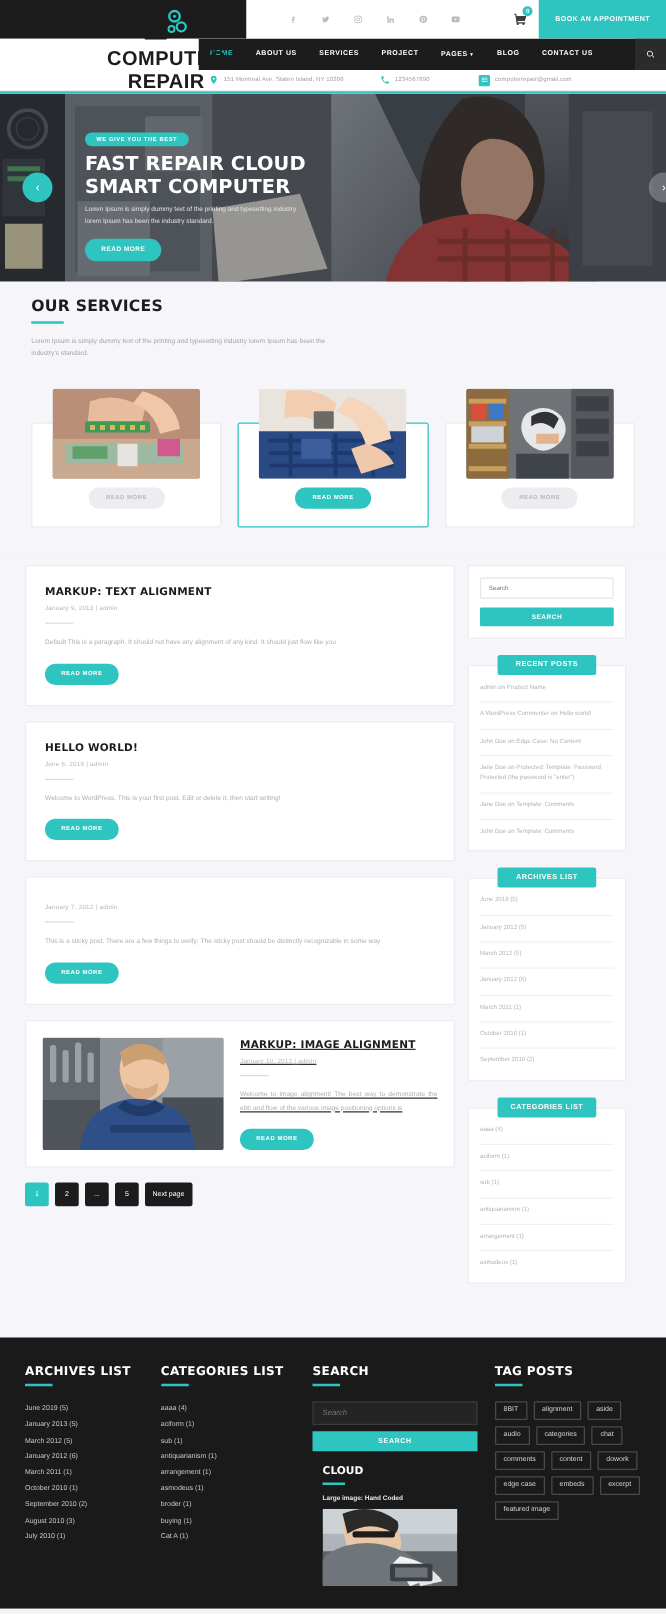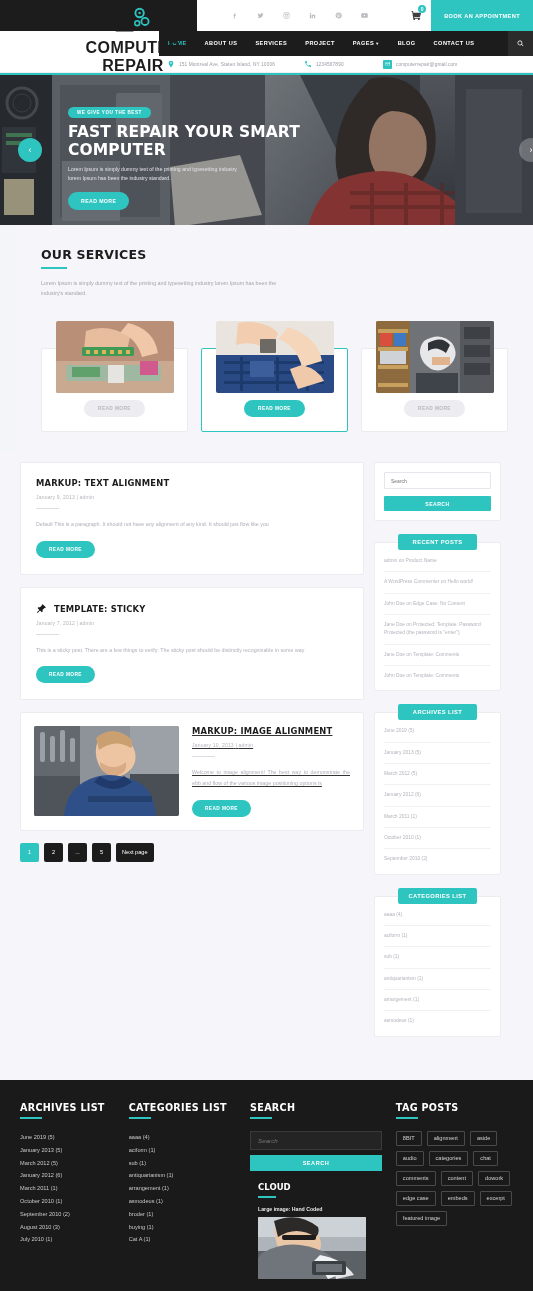--- a/index.html
+++ b/index.html
@@ -92,21 +92,21 @@
   .hero-arrow {
     position: absolute; top: 50%; transform: translateY(-50%);
     width: 24px; height: 24px; border-radius: 50%; background: #2ec4c0;
     color: #fff; display: flex; align-items: center; justify-content: center;
     font-size: 9px;
   }
   .hero-arrow.left { left: 18px; }
   .hero-arrow.right { right: -10px; background: rgba(255,255,255,.25); }
 
   
-  .services { background: #f6f6fa; padding: 22px 25px 20px; margin-left: 16px; }
+  .services { background: #f6f6fa; padding: 12px 25px 20px; }
   .sec-title {
     font-size: 12.5px; font-weight: bold; color: #1c1c1c; letter-spacing: .2px;
     font-family: "DejaVu Sans", sans-serif;
   }
   .sec-underline { width: 26px; height: 2px; background: #2ec4c0; margin-top: 5px; }
   .sec-desc { font-size: 5.3px; color: #a3a3ae; line-height: 1.9; margin-top: 9px; max-width: 250px; }
 
   .svc-row { display: flex; gap: 13px; margin-top: 22px; }
   .svc-card {
     flex: 1; background: #fff; border: 1px solid #ececed; border-radius: 2px;
@@ -131,21 +131,21 @@
 
   
   .main { display: flex; gap: 10px; padding: 10px 20px 30px; background: #f6f6fa; }
   .blog-col { width: 344px; }
   .side-col { width: 127px; }
 
   .post {
     background: #fff; border: 1px solid #ededf1; border-radius: 2px;
     padding: 15px 15px 16px; margin-bottom: 12px;
   }
-  .post-title-row { display: flex; align-items: flex-end; gap: 7px; }
+  .post-title-row { display: flex; align-items: center; gap: 7px; }
   .pin-icon { width: 11px; height: 11px; }
   .post-title {
     font-size: 8.4px; font-weight: bold; color: #1c1c1c; letter-spacing: .2px;
     font-family: "DejaVu Sans", sans-serif;
   }
   .post-meta { font-size: 5px; color: #b4b4bd; margin-top: 6px; letter-spacing: .2px; }
   .post-rule { width: 23px; height: 1px; background: #dcdce2; margin: 8px 0 10px; }
   .post-ex { font-size: 5.3px; color: #aeaeb8; line-height: 2; text-align: justify; }
   .post-btn {
     display: inline-block; margin-top: 11px; background: #2ec4c0; color: #fff;
@@ -373,21 +373,21 @@
         </g>
         <rect x="455" y="0" width="78" height="152" fill="#4e5359"></rect>
         <rect x="466" y="14" width="56" height="124" fill="#5d6268"></rect>
         <rect x="0" y="0" width="533" height="152" fill="#1a1e24" opacity=".34"></rect>
       </svg>
     </div>
     <div class="hero-arrow left">‹</div>
     <div class="hero-arrow right">›</div>
     <div class="hero-content">
       <div class="hero-badge">WE GIVE YOU THE BEST</div>
-      <div class="hero-title">FAST REPAIR YOUR SMART COMPUTER</div>
+      <div class="hero-title">FAST REPAIR CLOUD SMART COMPUTER</div>
       <div class="hero-sub">Lorem Ipsum is simply dummy text of the printing and typesetting industry lorem Ipsum has been the industry standard.</div>
       <div class="hero-btn">READ MORE</div>
     </div>
   </div>
 
   <div class="services">
     <div class="sec-title">OUR SERVICES</div>
     <div class="sec-underline"></div>
     <div class="sec-desc">Lorem Ipsum is simply dummy text of the printing and typesetting industry lorem Ipsum has been the industry's standard.</div>
 
@@ -485,30 +485,35 @@
         <div class="post-meta">
           <span>January 9, 2013</span>
           <span>|</span>
           <span>admin</span>
         </div>
         <div class="post-rule"></div>
         <div class="post-ex">Default This is a paragraph. It should not have any alignment of any kind. It should just flow like you</div>
         <div class="post-btn">READ MORE</div>
       </div>
 
-
       <div class="post">
         <div class="post-title-row">
-          <span class="pin-icon">
-            <svg viewBox="0 0 24 24" width="11" height="11">
-                <path d="M14.5 2.5l7 7-2 2-1.2-.6-4.1 4.1.5 3.4-2 2-4-4-5.2 5.2-1.4-1.4L7.3 15l-4-4 2-2 3.4.5 4.1-4.1-.6-1.2 2.3-1.7z" fill="#1c1c1c"></path>
-              </svg>
-          </span>
-          <div class="post-title">TEMPLATE: STICKY</div>
-        </div>
+          <div class="post-title">HELLO WORLD!</div>
+        </div>
+        <div class="post-meta">
+          <span>June 6, 2019</span>
+          <span>|</span>
+          <span>admin</span>
+        </div>
+        <div class="post-rule"></div>
+        <div class="post-ex">Welcome to WordPress. This is your first post. Edit or delete it, then start writing!</div>
+        <div class="post-btn">READ MORE</div>
+      </div>
+
+      <div class="post">
         <div class="post-meta">
           <span>January 7, 2012</span>
           <span>|</span>
           <span>admin</span>
         </div>
         <div class="post-rule"></div>
         <div class="post-ex">This is a sticky post. There are a few things to verify: The sticky post should be distinctly recognizable in some way</div>
         <div class="post-btn">READ MORE</div>
       </div>
 

